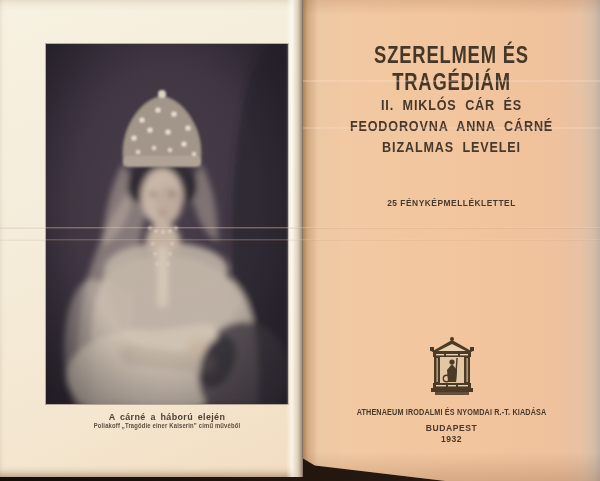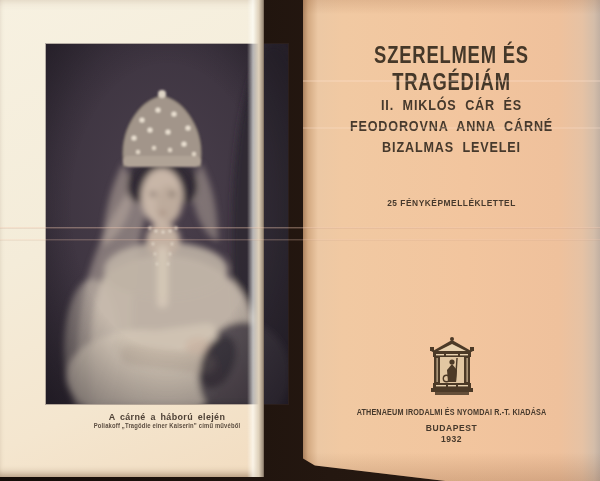--- a/index.html
+++ b/index.html
@@ -3,21 +3,21 @@
 <meta charset="utf-8">
 <style>
   html,body{margin:0;padding:0;background:#181009;}
   .stage{
     position:relative;width:600px;height:481px;overflow:hidden;
     background:linear-gradient(90deg,#150d08 0%,#241710 55%,#2b1c12 100%);
     font-family:"Liberation Sans", sans-serif;
   }
   
   .page-left{
-    position:absolute;left:0;top:0;width:264px;height:477px;
+    position:absolute;left:0;top:0;width:303px;height:477px;
     background:linear-gradient(155deg,#f7f1e1 0%,#f4ecd9 45%,#f4e6cf 75%,#f2dcc0 100%);
     box-shadow:inset 0 8px 10px -8px rgba(120,80,50,.25), inset 0 -7px 8px -5px rgba(90,55,25,.5);
   }
   .page-left::after{ 
     content:"";position:absolute;top:0;bottom:0;right:0;width:17px;
     background:linear-gradient(90deg,rgba(255,255,250,0) 0%,rgba(255,255,250,.65) 35%,#ddcfb9 70%,#9e8e7c 94%,#6d5f51 100%);
   }
   .photo{
     position:absolute;left:46px;top:44px;width:242px;height:360px;
     box-shadow:0 0 0 1px rgba(60,50,55,.35);

